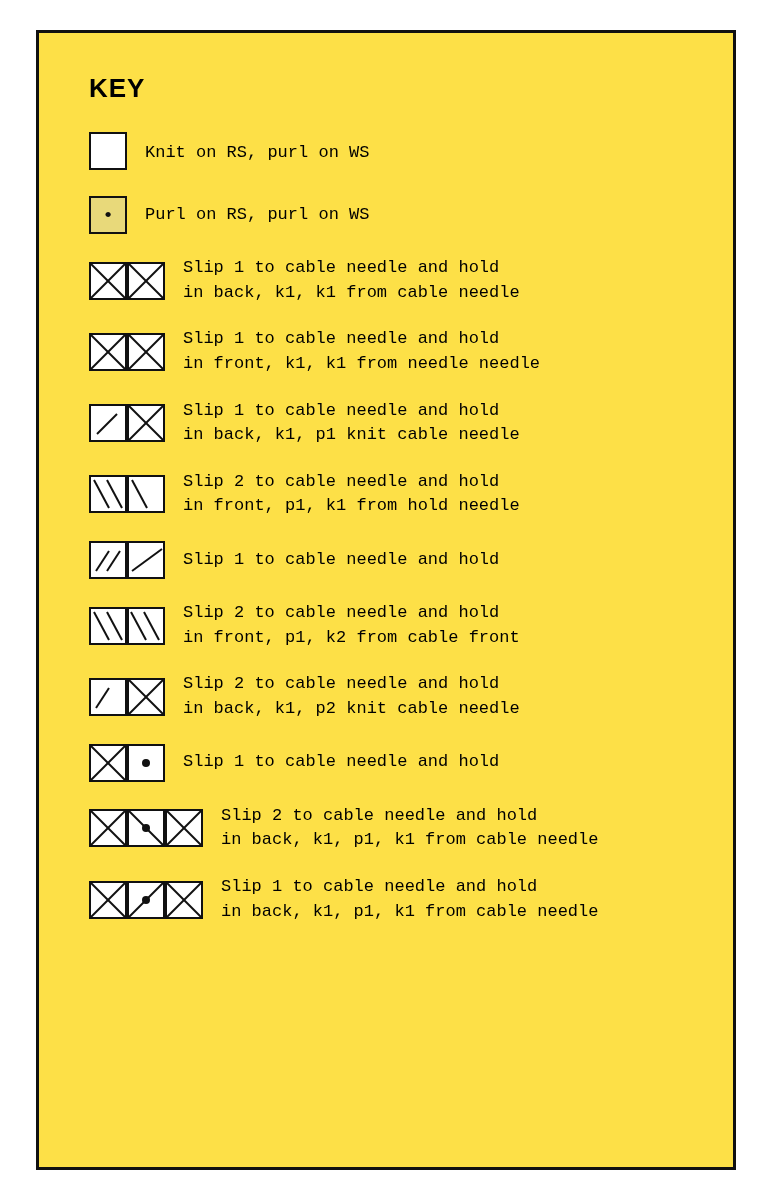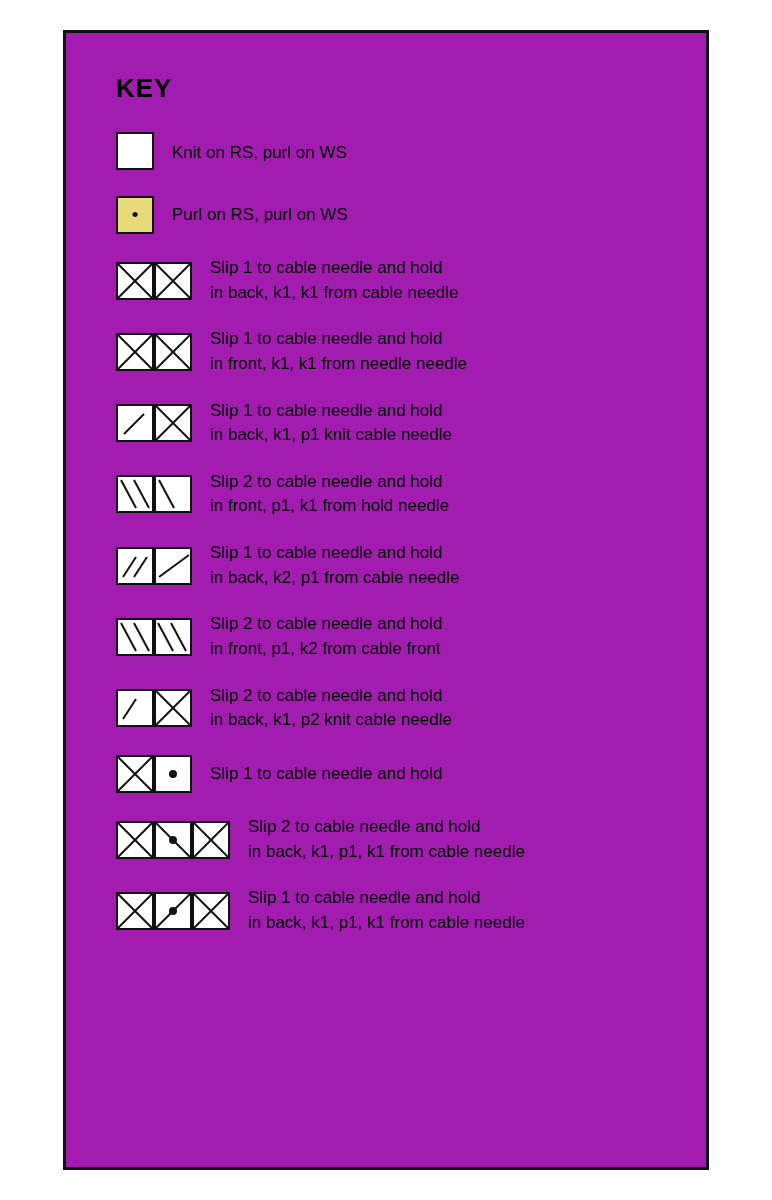--- a/index.html
+++ b/index.html
@@ -6,45 +6,45 @@
     body {
       width: 772px;
       height: 1200px;
       background: #fff;
       display: flex;
       align-items: center;
       justify-content: center;
       font-family: 'Georgia', serif;
     }
     .card {
-      width: 646px;
+      width: 700px;
       min-height: 1140px;
       border: 3px solid #111;
       padding: 40px 50px 40px 50px;
-      background: #a21caf;
+      background: #fde047;
     }
     .key-title {
       font-size: 26px;
       font-weight: 900;
       font-family: Arial, sans-serif;
       margin-bottom: 28px;
       letter-spacing: 1px;
     }
     .key-item {
       display: flex;
       align-items: center;
       margin-bottom: 22px;
     }
     .key-symbol {
       flex-shrink: 0;
       margin-right: 18px;
     }
     .key-label {
       font-size: 17px;
-      font-family: Liberation Sans, sans-serif;
+      font-family: Liberation Mono, monospace;
       line-height: 1.45;
     }
 
     
     .sym-box {
       width: 38px;
       height: 38px;
       border: 2px solid #111;
       background: #fff;
       display: inline-block;
@@ -150,21 +150,21 @@
     <span class="key-symbol" style="line-height:0">
           <svg class="sym" width="76" height="38" viewBox="0 0 76 38">
       <rect x="1" y="1" width="36" height="36" fill="white" stroke="#111" stroke-width="2"></rect>
       <line x1="7" y1="30" x2="20" y2="10" stroke="#111" stroke-width="2"></line>
       <line x1="18" y1="30" x2="31" y2="10" stroke="#111" stroke-width="2"></line>
       <rect x="39" y="1" width="36" height="36" fill="white" stroke="#111" stroke-width="2"></rect>
       <line x1="43" y1="30" x2="73" y2="8" stroke="#111" stroke-width="2"></line>
     </svg>
         </span>
     <span class="key-label">
-      <span>Slip 1 to cable needle and hold</span><br><span>in back, k2, p1 from cable needle</span>
+      <span>Slip 1 to cable needle and hold</span><br>
     </span>
   </div>
       <div class="key-item">
     <span class="key-symbol" style="line-height:0">
           <svg class="sym" width="76" height="38" viewBox="0 0 76 38">
       <rect x="1" y="1" width="36" height="36" fill="white" stroke="#111" stroke-width="2"></rect>
       <line x1="5" y1="5" x2="20" y2="33" stroke="#111" stroke-width="2"></line>
       <line x1="18" y1="5" x2="33" y2="33" stroke="#111" stroke-width="2"></line>
       <rect x="39" y="1" width="36" height="36" fill="white" stroke="#111" stroke-width="2"></rect>
       <line x1="42" y1="5" x2="57" y2="33" stroke="#111" stroke-width="2"></line>

